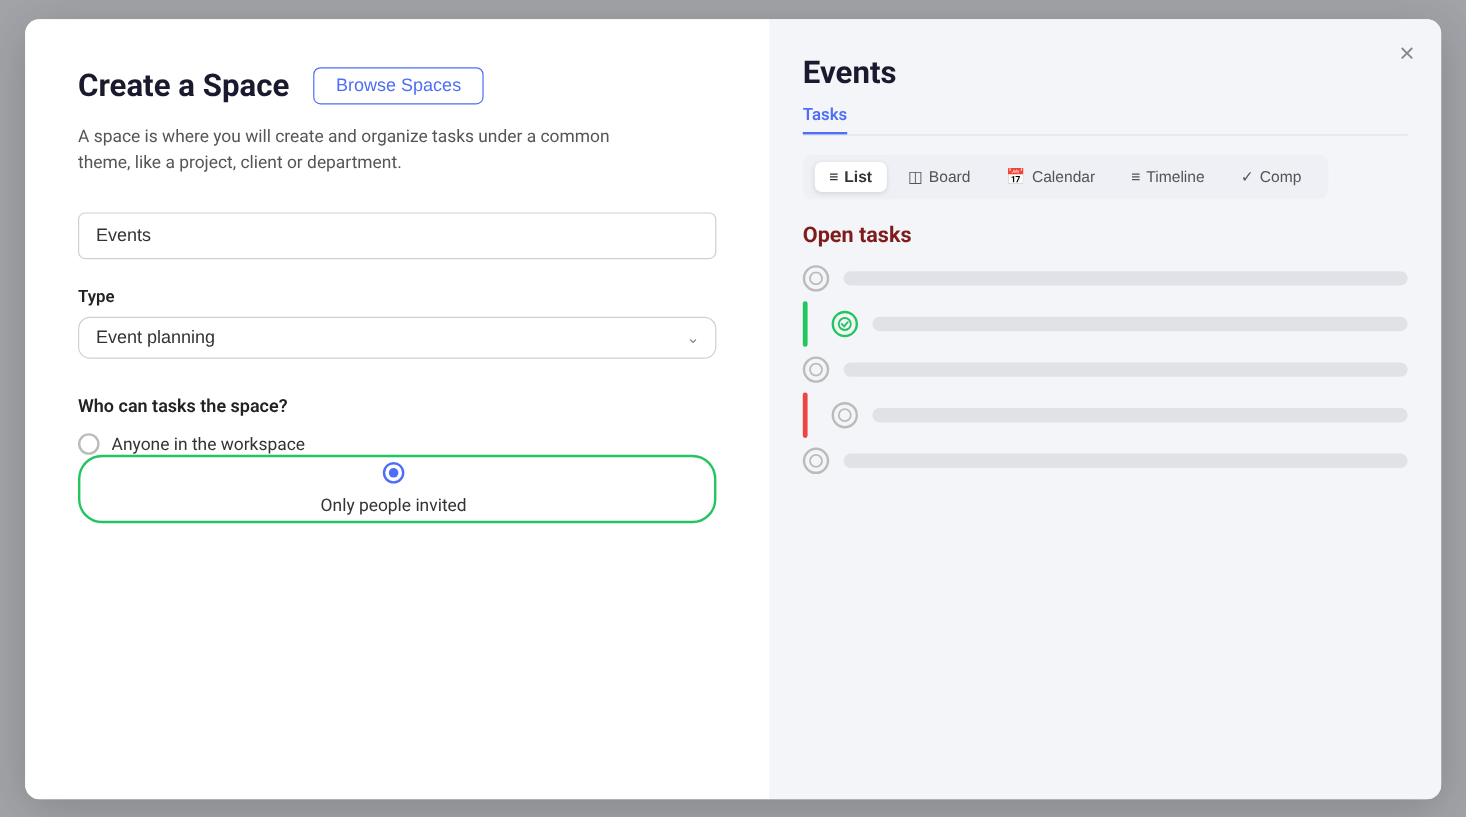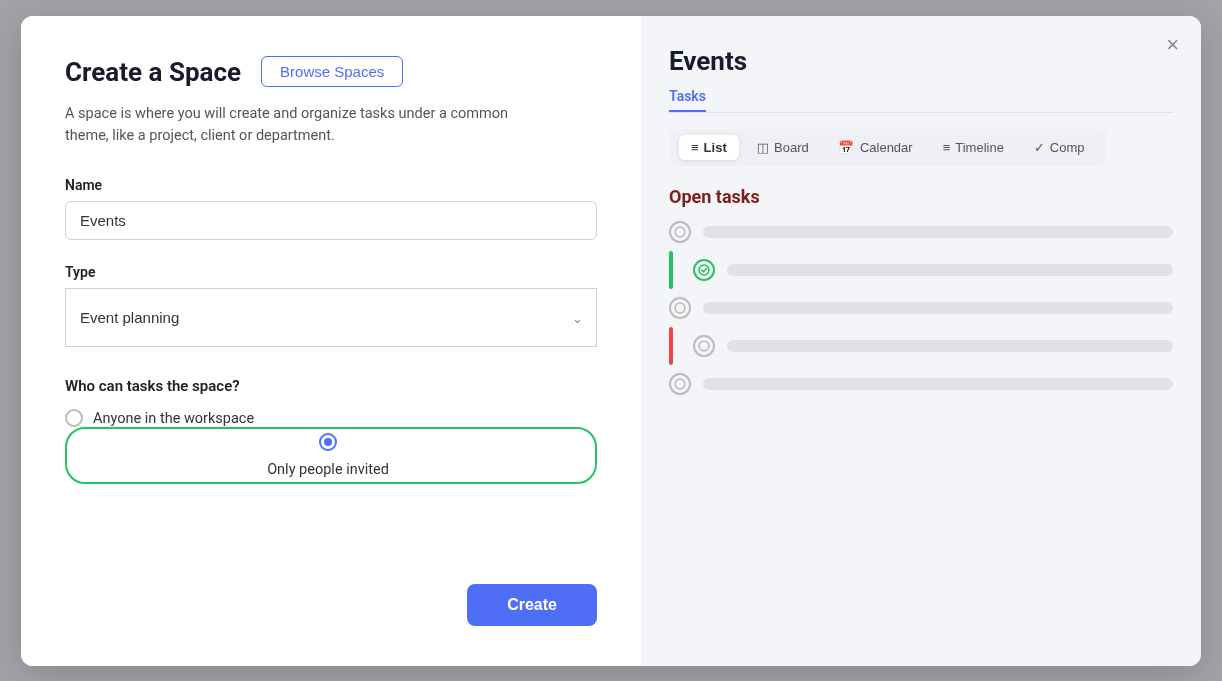--- a/index.html
+++ b/index.html
@@ -96,22 +96,22 @@
     }
 
     .select-wrapper {
       position: relative;
       margin-bottom: 30px;
     }
 
     .select-input {
       width: 100%;
       border: 1.5px solid #ccd0d8;
-      border-radius: 0;
-      padding: 20px 14px;
+      border-radius: 10px;
+      padding: 8px 14px;
       font-size: 15px;
       color: #333;
       appearance: none;
       background: #fff;
       cursor: pointer;
       outline: none;
     }
 
     .select-chevron {
       position: absolute;
@@ -320,21 +320,20 @@
   <div class="modal">
 
     <div class="left-panel">
       <div class="header-row">
         <h1 class="modal-title">Create a Space</h1>
         <button class="browse-spaces-btn">Browse Spaces</button>
       </div>
 
       <p class="description">A space is where you will create and organize tasks under a common theme, like a project, client or department.</p>
 
-      <label class="field-label">Name</label>
       <input class="text-input" type="text" value="Events" style="">
 
       <label class="field-label">Type</label>
       <div class="select-wrapper">
         <select class="select-input">
           <option>Event planning</option>
           <option>Project</option>
           <option>Department</option>
           <option>Client</option>
         </select>
@@ -347,21 +346,20 @@
         <label class="radio-option">
           <div class="radio-circle"></div>
           <span class="radio-text">Anyone in the workspace</span>
         </label>
         <label class="radio-option highlighted">
           <div class="radio-circle selected"></div>
           <span class="radio-text">Only people invited</span>
         </label>
       </div>
 
-      <button class="create-btn">Create</button>
     </div>
 
     <div class="right-panel">
       <button class="close-btn">×</button>
 
       <div class="preview-title">Events</div>
 
       <div class="preview-tab-bar">
         <div class="preview-tab active">Tasks</div>
       </div>

